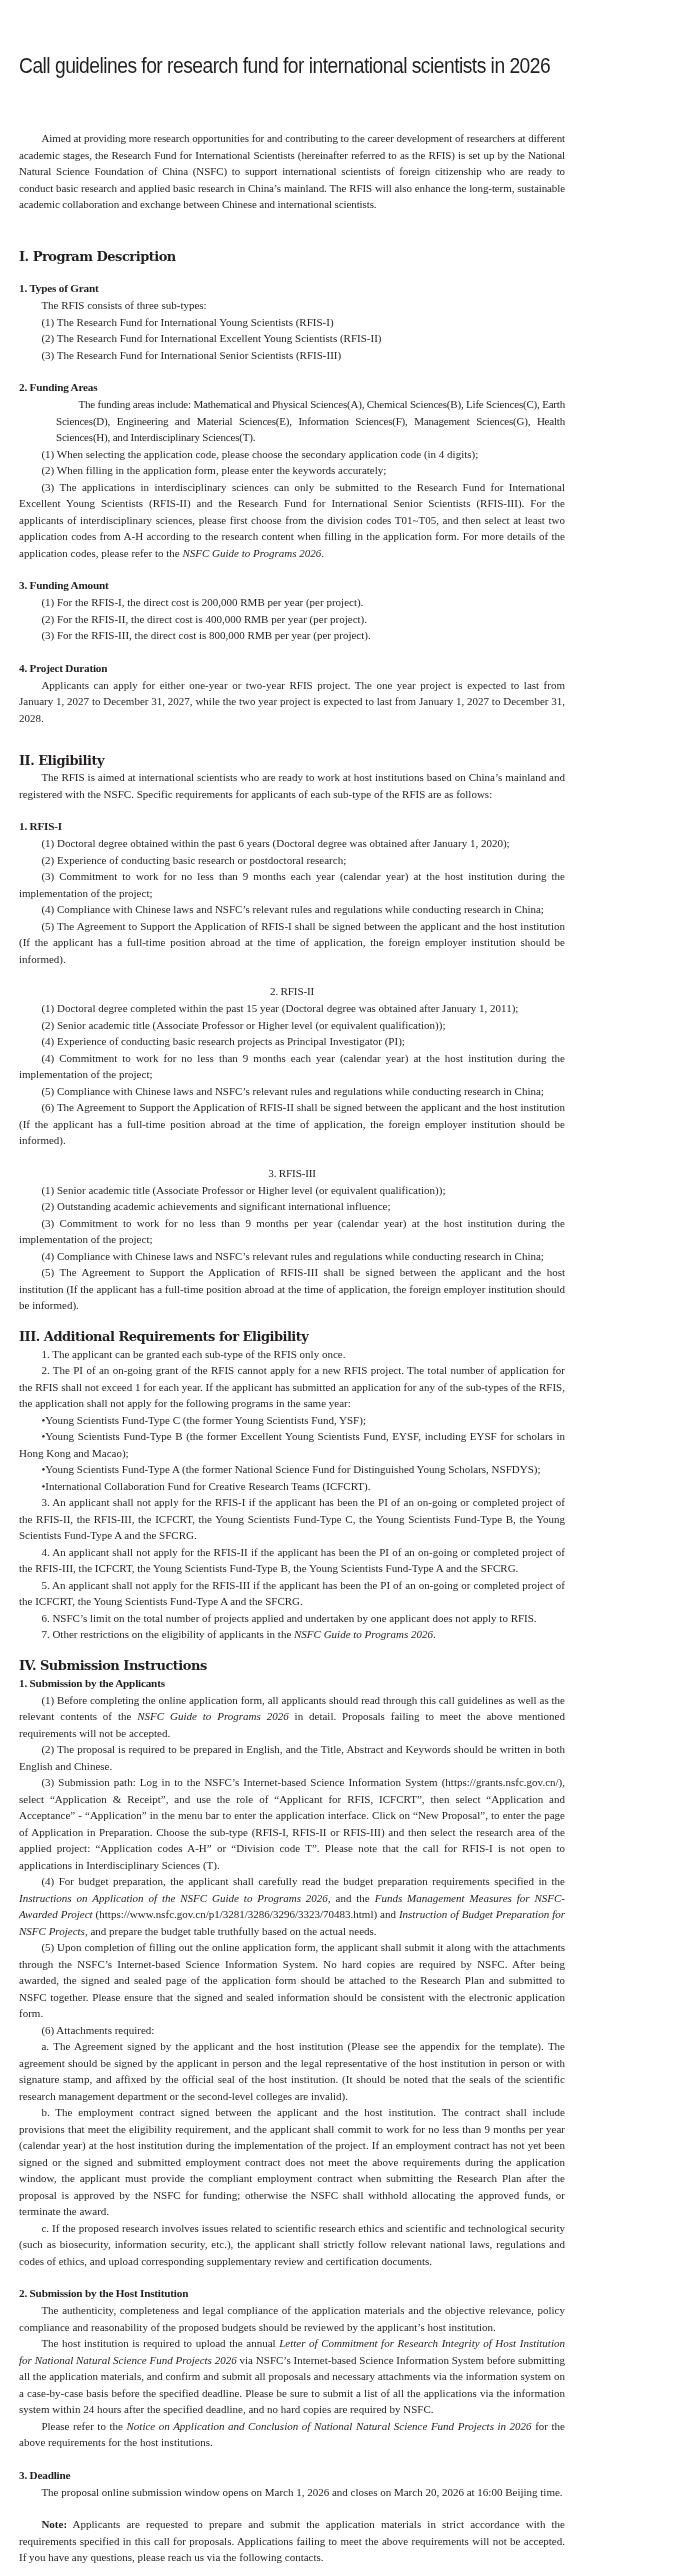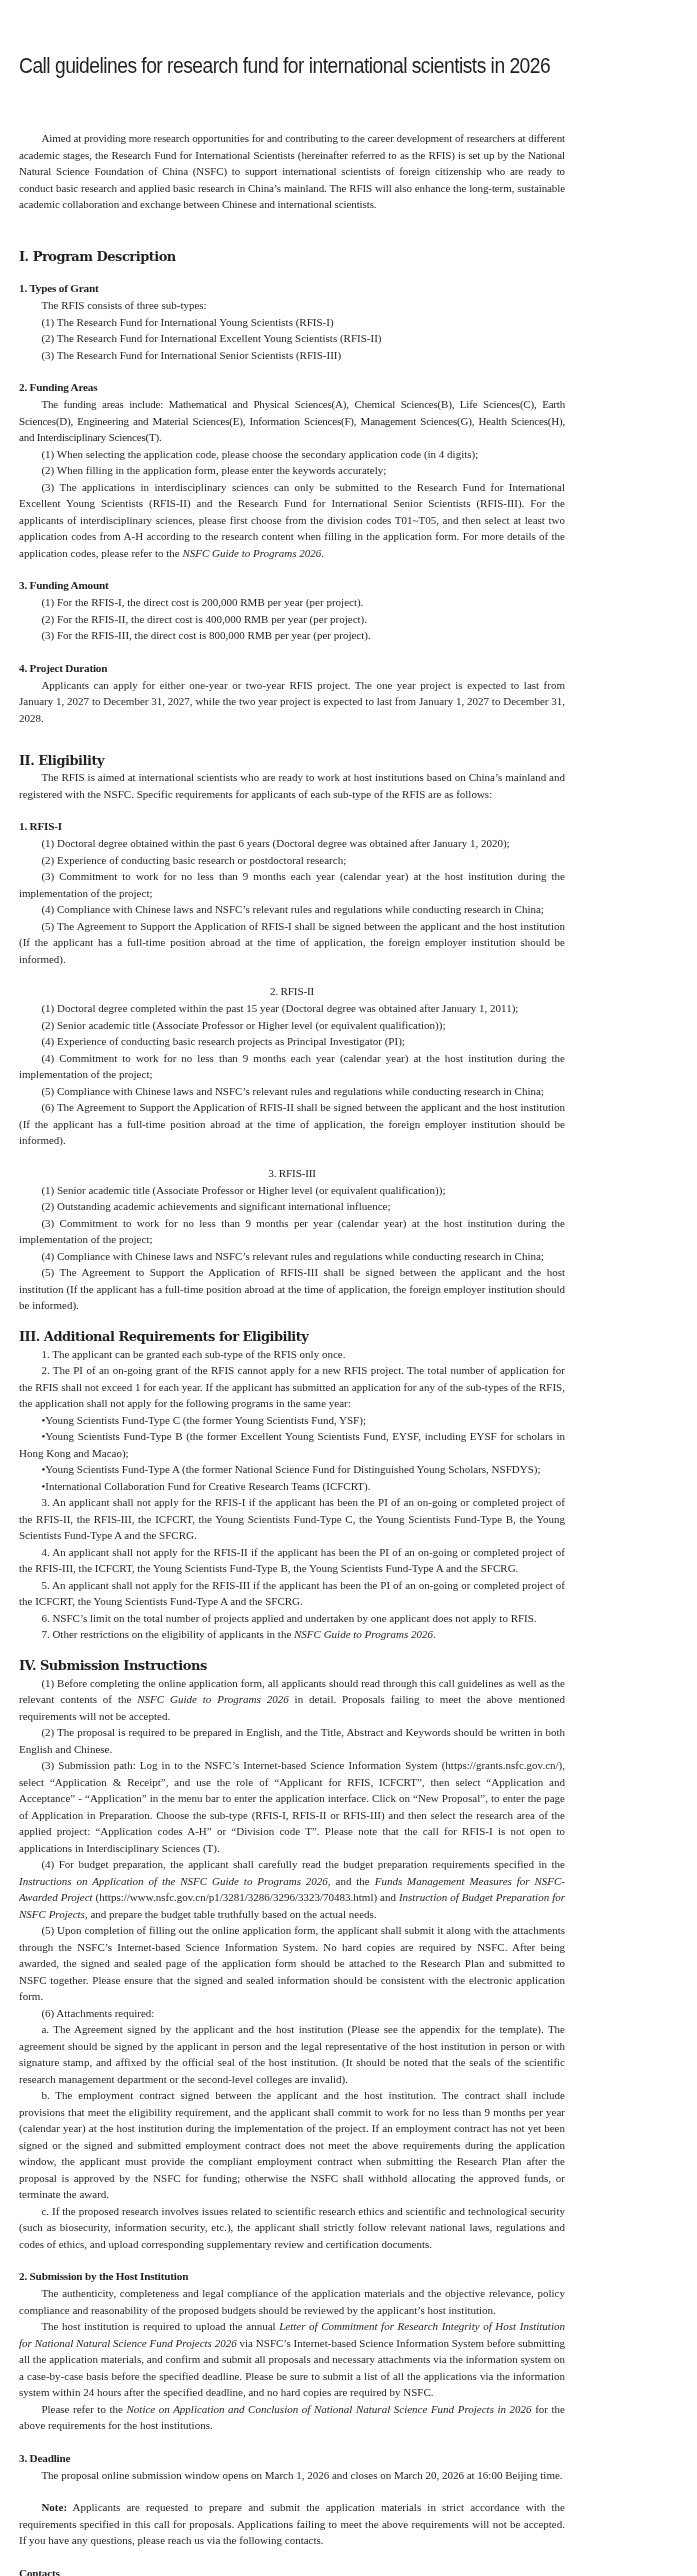--- a/index.html
+++ b/index.html
@@ -37,21 +37,21 @@
   .sub-head { font-weight: bold; font-size: 11.2px; line-height: 17px; margin: 0; letter-spacing: -0.2px; }
   .sub-head.plain { font-weight: normal; text-align: center; }
   .gap-lg { height: 16px; }
   .gap-md { height: 14.4px; }
   .gap-sm { height: 9.6px; }
   .gap-head { height: 15px; }
   .list-line { padding-left: 22.4px; text-align: left; }
   em { font-style: italic; }
   .bold { font-weight: bold; }
   .signature { text-align: right; font-style: italic; margin-top: 11px; line-height: 16px; }
-  .sc { letter-spacing: -0.2px; }
+  .sc { letter-spacing: -0.2px; margin-left: 37px; }
 </style>
 </head>
 <body>
 
 <div class="page">
 
   <h1 class="doc-title">Call guidelines for research fund for international scientists in 2026</h1>
 
   <p class="indent intro">Aimed at providing more research opportunities for and contributing to the career development of researchers at different academic stages, the Research Fund for International Scientists (hereinafter referred to as the RFIS) is set up by the National Natural Science Foundation of China (NSFC) to support international scientists of foreign citizenship who are ready to conduct basic research and applied basic research in China’s mainland. The RFIS will also enhance the long-term, sustainable academic collaboration and exchange between Chinese and international scientists.</p>
 
@@ -143,20 +143,21 @@
     <p class="indent">5. An applicant shall not apply for the RFIS-III if the applicant has been the PI of an on-going or completed project of the ICFCRT, the Young Scientists Fund-Type A and the SFCRG.</p>
     <p class="indent">6. NSFC’s limit on the total number of projects applied and undertaken by one applicant does not apply to RFIS.</p>
     <p class="indent"><span>7. Other restrictions on the eligibility of applicants in the </span><em>NSFC Guide to Programs 2026</em><span>.</span></p>
   </section>
   <div class="gap-md"></div>
 
   <section>
     <h2 class="sec-head">IV. Submission Instructions</h2>
 
     <div>
+      <h3 class="sub-head">1. Submission by the Applicants</h3>
       <p class="indent"><span>(1) Before completing the online application form, all applicants should read through this call guidelines as well as the relevant contents of the </span><em>NSFC Guide to Programs 2026</em><span> in detail. Proposals failing to meet the above mentioned requirements will not be accepted.</span></p>
       <p class="indent">(2) The proposal is required to be prepared in English, and the Title, Abstract and Keywords should be written in both English and Chinese.</p>
       <p class="indent">(3) Submission path: Log in to the NSFC’s Internet-based Science Information System (https://grants.nsfc.gov.cn/), select “Application &amp; Receipt”, and use the role of “Applicant for RFIS, ICFCRT”, then select “Application and Acceptance” - “Application” in the menu bar to enter the application interface. Click on “New Proposal”, to enter the page of Application in Preparation. Choose the sub-type (RFIS-I, RFIS-II or RFIS-III) and then select the research area of the applied project: “Application codes A-H” or “Division code T”. Please note that the call for RFIS-I is not open to applications in Interdisciplinary Sciences (T).</p>
       <p class="indent"><span>(4) For budget preparation, the applicant shall carefully read the budget preparation requirements specified in the </span><em>Instructions on Application of the NSFC Guide to Programs 2026</em><span>, and the </span><em>Funds Management Measures for NSFC-Awarded Project</em><span> (https://www.nsfc.gov.cn/p1/3281/3286/3296/3323/70483.html) and </span><em>Instruction of Budget Preparation for NSFC Projects</em><span>, and prepare the budget table truthfully based on the actual needs.</span></p>
       <p class="indent">(5) Upon completion of filling out the online application form, the applicant shall submit it along with the attachments through the NSFC’s Internet-based Science Information System. No hard copies are required by NSFC. After being awarded, the signed and sealed page of the application form should be attached to the Research Plan and submitted to NSFC together. Please ensure that the signed and sealed information should be consistent with the electronic application form.</p>
       <p class="indent">(6) Attachments required:</p>
       <p class="indent">a. The Agreement signed by the applicant and the host institution (Please see the appendix for the template). The agreement should be signed by the applicant in person and the legal representative of the host institution in person or with signature stamp, and affixed by the official seal of the host institution. (It should be noted that the seals of the scientific research management department or the second-level colleges are invalid).</p>
       <p class="indent">b. The employment contract signed between the applicant and the host institution. The contract shall include provisions that meet the eligibility requirement, and the applicant shall commit to work for no less than 9 months per year (calendar year) at the host institution during the implementation of the project. If an employment contract has not yet been signed or the signed and submitted employment contract does not meet the above requirements during the application window, the applicant must provide the compliant employment contract when submitting the Research Plan after the proposal is approved by the NSFC for funding; otherwise the NSFC shall withhold allocating the approved funds, or terminate the award.</p>
       <p class="indent">c. If the proposed research involves issues related to scientific research ethics and scientific and technological security (such as biosecurity, information security, etc.), the applicant shall strictly follow relevant national laws, regulations and codes of ethics, and upload corresponding supplementary review and certification documents.</p>
     </div>

